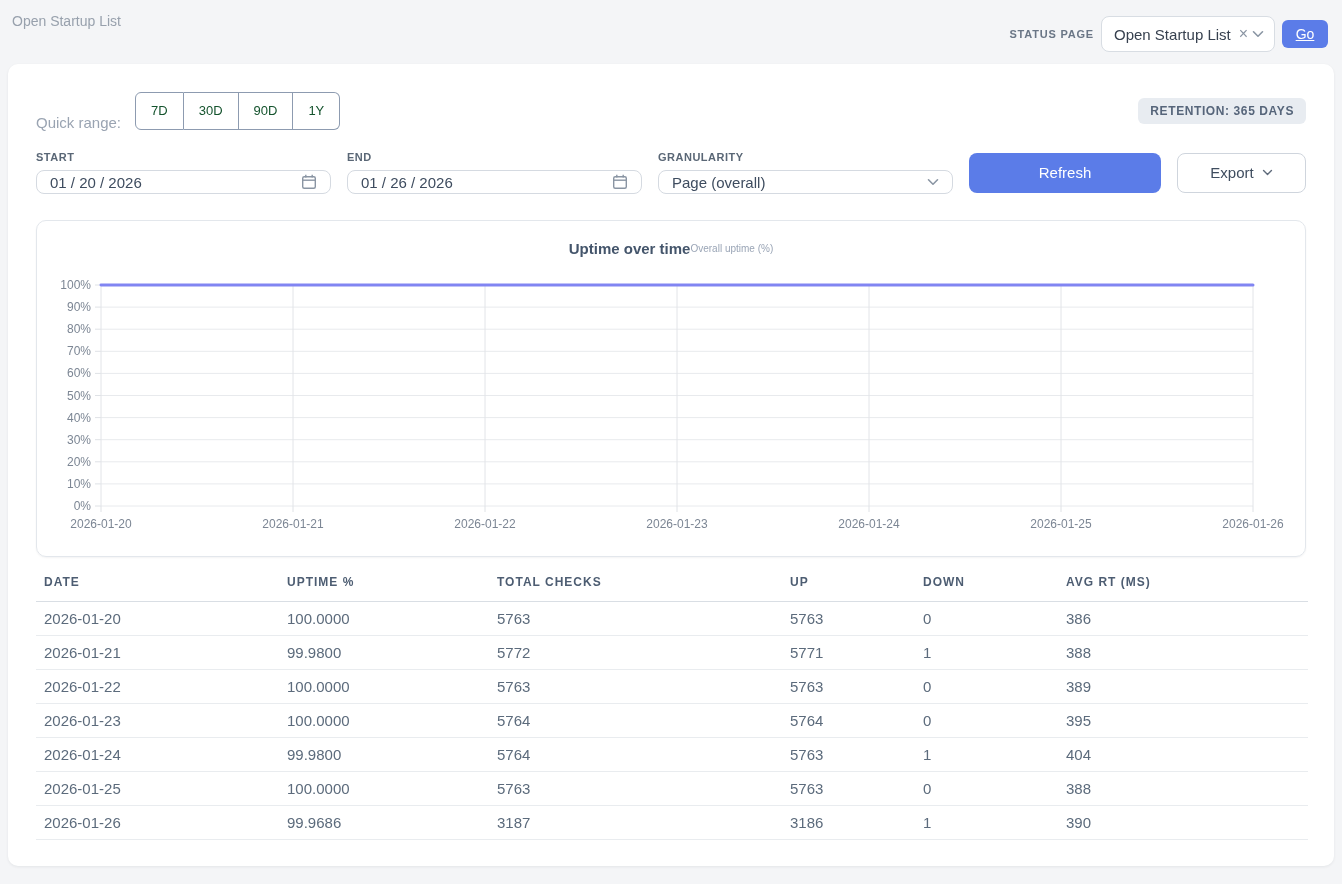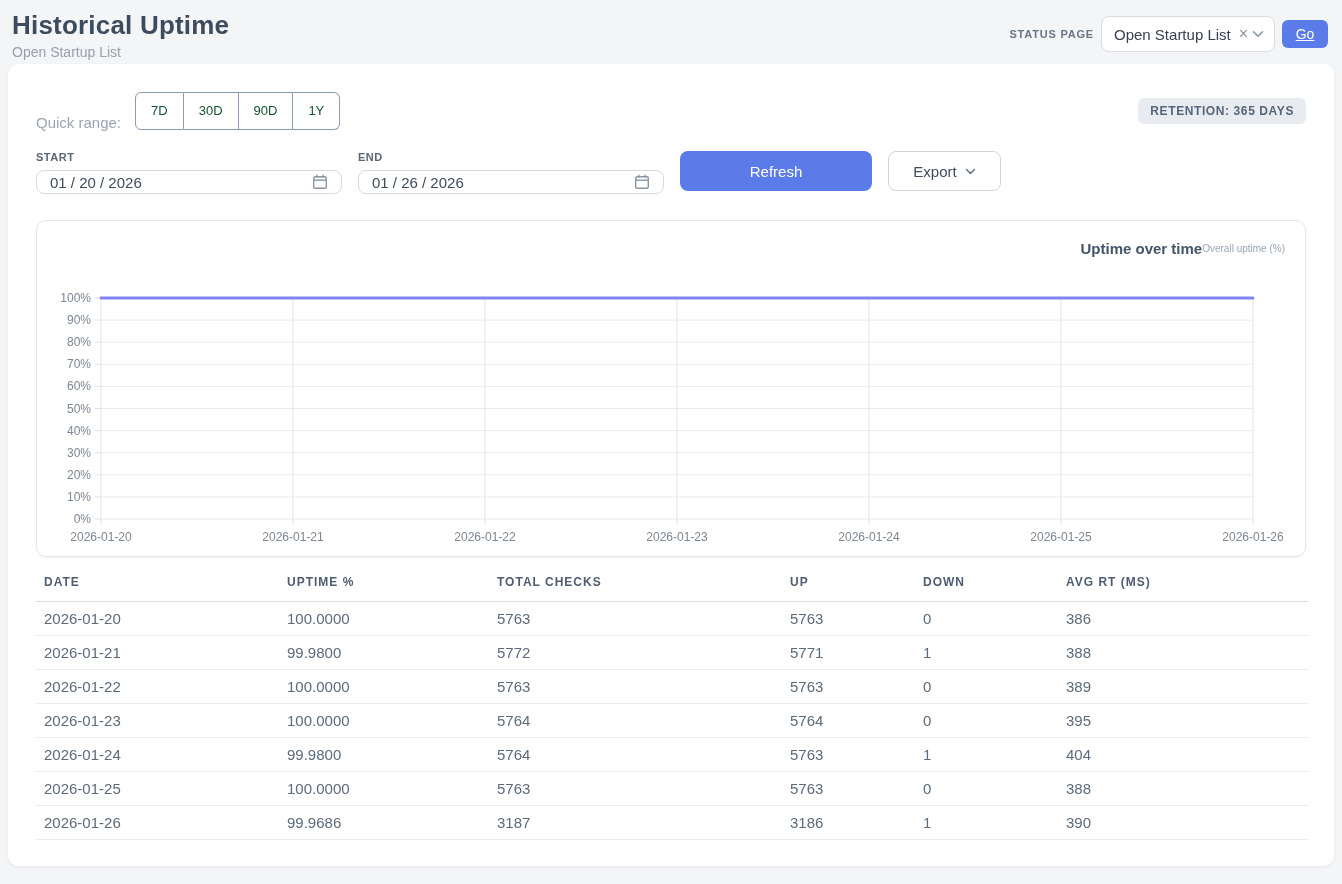--- a/index.html
+++ b/index.html
@@ -22,48 +22,47 @@
 
   .row-quick { display:flex; justify-content:space-between; align-items:center; margin-bottom:20px; }
   .quick-left { display:flex; align-items:center; gap:14px; }
   .quick-label { font-size:15px; color:#9aa4b2;margin-top:24px; }
   .seg-group { display:flex; }
   .seg-group button { font-family:inherit; font-size:13px; color:#14532d; background:#fff; border:1px solid #8d9bb0; border-left-width:0; height:38px; padding:0 15px; cursor:pointer; }
   .seg-group button:first-child { border-left-width:1px; border-radius:6px 0 0 6px; }
   .seg-group button:last-child { border-radius:0 6px 6px 0; }
   .retention-badge { background:#e8ecf1; color:#56657a; font-size:12px; font-weight:700; letter-spacing:.6px; padding:6px 12px; border-radius:6px; }
 
-  .row-fields { display:flex; gap:16px; align-items:flex-start; }
+  .row-fields { display:flex; gap:16px; align-items:center; }
   .field { flex:1; max-width:306px; }
   .field-label { font-size:11px; font-weight:600; letter-spacing:.5px; color:#5a6776; text-transform:uppercase; margin-bottom:7px; }
   .control { height:24px; background:#fff; border:1px solid #d5dae1; border-radius:8px; display:flex; align-items:center; padding:0 13px; font-size:15px; color:#3e4c5f; }
   .control .val { flex:1; white-space:nowrap; }
   .icon-right { color:#8a95a3; display:flex; align-items:center; }
   .refresh-btn { width:192px; height:40px; background:#5b7ce8; color:#fff; border:none; border-radius:8px; font-family:inherit; font-size:15px; cursor:pointer; }
-  .export-btn { width:113px; height:40px; background:#fff; border:1px solid #cfd5dd; border-radius:8px; font-family:inherit; font-size:15px; color:#3f4d5f; display:flex; align-items:center; justify-content:center; gap:8px; cursor:pointer; }
+  .export-btn { width:129px; height:40px; background:#fff; border:1px solid #cfd5dd; border-radius:8px; font-family:inherit; font-size:15px; color:#3f4d5f; display:flex; align-items:center; justify-content:center; gap:8px; cursor:pointer; }
 
   
   .chart-card { margin-top:26px; border:1px solid #e3e7ec; border-radius:10px; box-shadow:0 1px 2px rgba(16,24,40,.05); padding:16px 20px 10px; height:337px; }
-  .chart-head { display:flex; justify-content:flex-end; align-items:center; height:22px; margin-bottom:19px; }
+  .chart-head { display:flex; justify-content:center; align-items:center; height:22px; margin-bottom:6px; }
   .chart-title { font-size:15px; font-weight:700; color:#44556b; }
   .chart-legend { font-size:10px; color:#9aa5b6; }
   .chart-mount svg { display:block; }
   .chart-mount text { font-family:"Liberation Sans","DejaVu Sans",sans-serif; }
 
   
   .uptime-table { margin-top:18px; width:100%; border-collapse:collapse; table-layout:fixed; }
   .uptime-table th { text-align:left; font-size:12px; font-weight:700; letter-spacing:1px; color:#4d5d72; text-transform:uppercase; padding:0 8px 12px; border-bottom:1px solid #d9dee4; }
   .uptime-table td { font-size:15px; color:#5c6b7c; padding:8px 8px; height:33px; border-bottom:1px solid #e9ecef; }
 </style>
 </head>
 <body>
 
 <header class="page-header">
   <div>
-    <div class="page-title">Historical Uptime</div>
     <div class="page-subtitle">Open Startup List</div>
   </div>
   <div class="header-controls">
     <span class="status-page-label">STATUS PAGE</span>
     <div class="status-select">
       <span class="sel-text">Open Startup List</span>
       <span class="clear-x">×</span>
       <span class="icon-right">
         <svg width="12" height="8" viewBox="0 0 12 8" fill="none">
             <path d="M1.5 1.8 L6 6.2 L10.5 1.8" stroke="#8a95a3" stroke-width="1.6" stroke-linecap="round" stroke-linejoin="round"></path>
@@ -107,20 +106,31 @@
     <div class="field">
       <div class="field-label">END</div>
       <div class="control">
         <span class="val">01 / 26 / 2026</span>
         <span class="icon-right">
           <svg width="16" height="16" viewBox="0 0 16 16" fill="none">
               <rect x="1.7" y="2.7" width="12.6" height="11.6" rx="1.5" stroke="#8a95a3" stroke-width="1.4"></rect>
               <line x1="1.7" y1="6.2" x2="14.3" y2="6.2" stroke="#8a95a3" stroke-width="1.4"></line>
               <line x1="4.8" y1="0.8" x2="4.8" y2="3.4" stroke="#8a95a3" stroke-width="1.4"></line>
               <line x1="11.2" y1="0.8" x2="11.2" y2="3.4" stroke="#8a95a3" stroke-width="1.4"></line>
+            </svg>
+        </span>
+      </div>
+    </div>
+    <div class="field">
+      <div class="field-label">GRANULARITY</div>
+      <div class="control">
+        <span class="val">Page (overall)</span>
+        <span class="icon-right">
+          <svg width="12" height="8" viewBox="0 0 12 8" fill="none">
+              <path d="M1.5 1.8 L6 6.2 L10.5 1.8" stroke="#8a95a3" stroke-width="1.6" stroke-linecap="round" stroke-linejoin="round"></path>
             </svg>
         </span>
       </div>
     </div>
     <button class="refresh-btn">Refresh</button>
     <button class="export-btn">
       <span>Export</span>
       <span class="icon-right">
         <svg width="11" height="7" viewBox="0 0 12 8" fill="none">
             <path d="M1.5 1.8 L6 6.2 L10.5 1.8" stroke="#5f6b7b" stroke-width="1.6" stroke-linecap="round" stroke-linejoin="round"></path>

